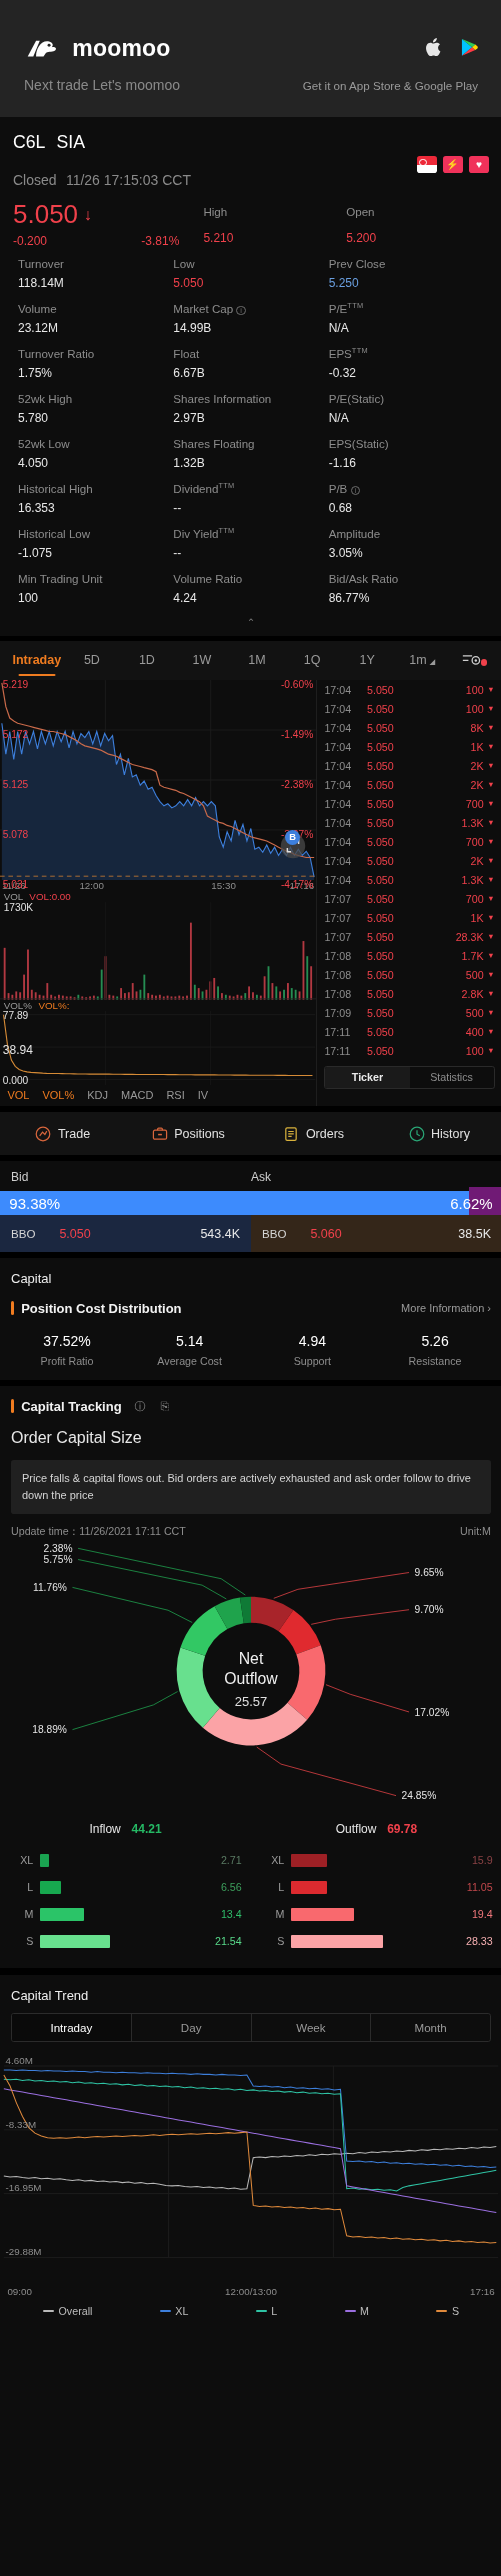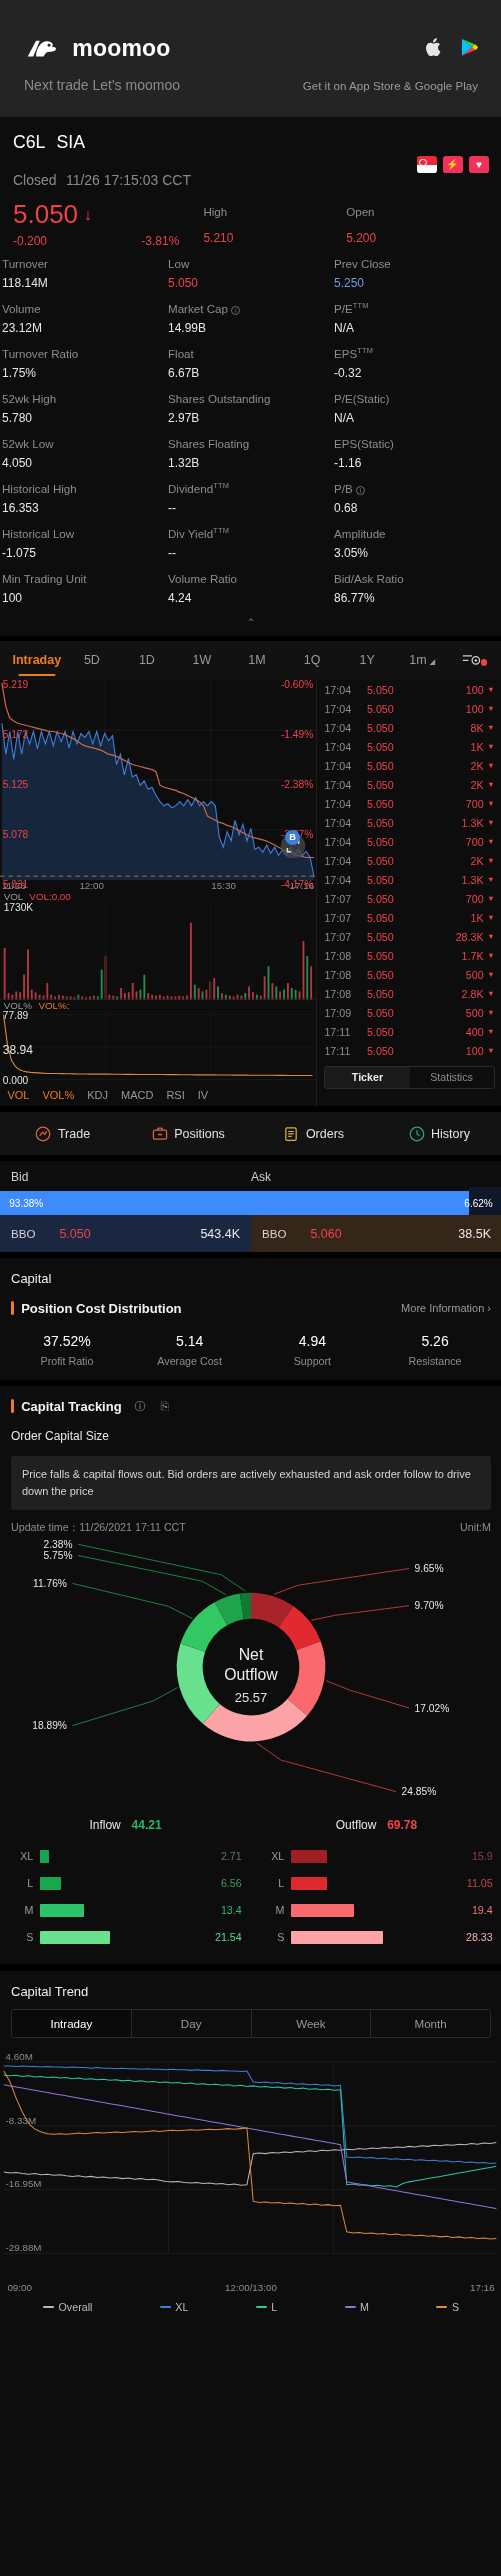--- a/index.html
+++ b/index.html
@@ -48,21 +48,21 @@
   .price-main { padding: 13px 13px 0 13px; display: flex; }
   .price-col { width: 33.33%; }
   .big-price { font-size: 26px; color: #f0414b; font-weight: 400; line-height: 1.05; display:flex; align-items:center; gap:5.6px;}
   .arrow-dn { color:#f0414b; font-size:16px; line-height:1; }
   .chg-row { display:flex; justify-content:space-between; font-size:12px; color:#f0414b; padding-right:24px; margin-top: 3.7px;}
   .lbl { font-size:11.6px; color:#8d8d8d; line-height:1.9;}
   .val { font-size:12px; color:#e8e8e8; line-height:1.45;}
   .val.red { color:#f0414b; }
   .val.blue { color:#6a9fe0; }
 
-  .stat-grid { padding: 0 2px; display: grid; grid-template-columns: 1fr 1fr 1fr; }
+  .stat-grid { padding: 0 18px; display: grid; grid-template-columns: 1fr 1fr 1fr; }
   .stat-cell { padding-top: 5.6px; }
   .sup { font-size: 7.4px; vertical-align: super; letter-spacing:0.3px;}
   .info-dot { display:inline-block; width:9.3px;height:9.3px;border:0.9px solid #6d6d6d;border-radius:50%;
               font-size:7.4px;line-height:8.4px;text-align:center;color:#6d6d6d;vertical-align:0.9px;}
 
   .expander { text-align:center; padding: 9.3px 0 7.4px; color:#777; font-size:10.2px; }
   .sep { height: 5.6px; background: #000; }
 
   
   .ch-tabs {
@@ -100,23 +100,23 @@
   .ind-row span { color:#9a9a9a; }
   .ind-row span.on{ color:#f07c20; }
 
   
   .act-bar{ display:flex; background:#131313; height:43px; align-items:center; }
   .act{ flex:1; display:flex; align-items:center; justify-content:center; gap:6.5px; font-size:12.5px; color:#e2e2e2;}
 
   
   .ba-head{ display:flex; padding:9.3px 11px 7.4px 11px; font-size:12px; color:#cfcfcf;}
   .ba-head div{ width:50%;}
-  .ba-bar{ display:flex; height:24px; align-items:center; font-size:10px; color:#fff;}
+  .ba-bar{ display:flex; height:24px; align-items:center; font-size:15px; color:#fff;}
   .ba-bid{ background:#3d8bfd; height:24px; display:flex; align-items:center; padding-left:9.3px;}
-  .ba-ask{ background:#0f172a; height:32px; display:flex; align-items:center; justify-content:flex-end; padding-right:9.3px;}
+  .ba-ask{ background:#701a75; height:32px; display:flex; align-items:center; justify-content:flex-end; padding-right:9.3px;}
   .ba-rows{ display:flex; }
   .ba-cell{ width:50%; height:37px; display:flex; align-items:center; font-size:12.5px; padding:0 11px;}
   .ba-cell.bid{ background:#1b2740;}
   .ba-cell.ask{ background:#342619;}
   .ba-cell .tag{ color:#d5d5d5; font-size:11.6px; width:41px;}
   .ba-cell .p{ color:#f0414b; flex:1; padding-left:7.4px;}
   .ba-cell .q{ color:#e8e8e8;}
 
   
   .sec-title{ font-size:13px; color:#eee; padding:13px 11px 1.9px 11px;}
@@ -278,21 +278,21 @@
     </div>
     <div class="stat-cell">
       <div class="lbl">EPS<span class="sup">TTM</span></div>
       <div class="val">-0.32</div>
     </div>
     <div class="stat-cell">
       <div class="lbl">52wk High</div>
       <div class="val">5.780</div>
     </div>
     <div class="stat-cell">
-      <div class="lbl">Shares Outstanding</div>
+      <div class="lbl">Shares Information</div>
       <div class="val">2.97B</div>
     </div>
     <div class="stat-cell">
       <div class="lbl">P/E(Static)</div>
       <div class="val">N/A</div>
     </div>
     <div class="stat-cell">
       <div class="lbl">52wk Low</div>
       <div class="val">4.050</div>
     </div>
@@ -745,21 +745,21 @@
   </div>
 
 <div class="sep"></div>
 
 <div class="sec-title-bar">
   <span class="orange-bar"></span>
   <span class="sec-h">Capital Tracking</span>
   <span style="margin-left:5.6px;color:#8d8d8d;font-size:11px">ⓘ</span>
   <span style="margin-left:7.4px;color:#8d8d8d;font-size:11px">⎘</span>
 </div>
-<div style="padding:13px 11px 0 11px;font-size:12px;color:#e8e8e8">Order Capital Size</div>
+<div style="padding:13px 11px 0 11px;font-size:16px;color:#e8e8e8">Order Capital Size</div>
 <div class="hint">Price falls &amp; capital flows out. Bid orders are actively exhausted and ask order follow to drive down the price</div>
 <div class="upd">
   <span>
     <span>Update time：</span><span>11/26/2021 17:11 CCT</span>
   </span>
   <span>Unit:M</span>
 </div>
 
 <div class="donut-wrap">
   <svg class="donut" id="donut-svg" width="502" height="279" style="left:0;transform:none;top:0;" viewBox="0 0 540 300">

